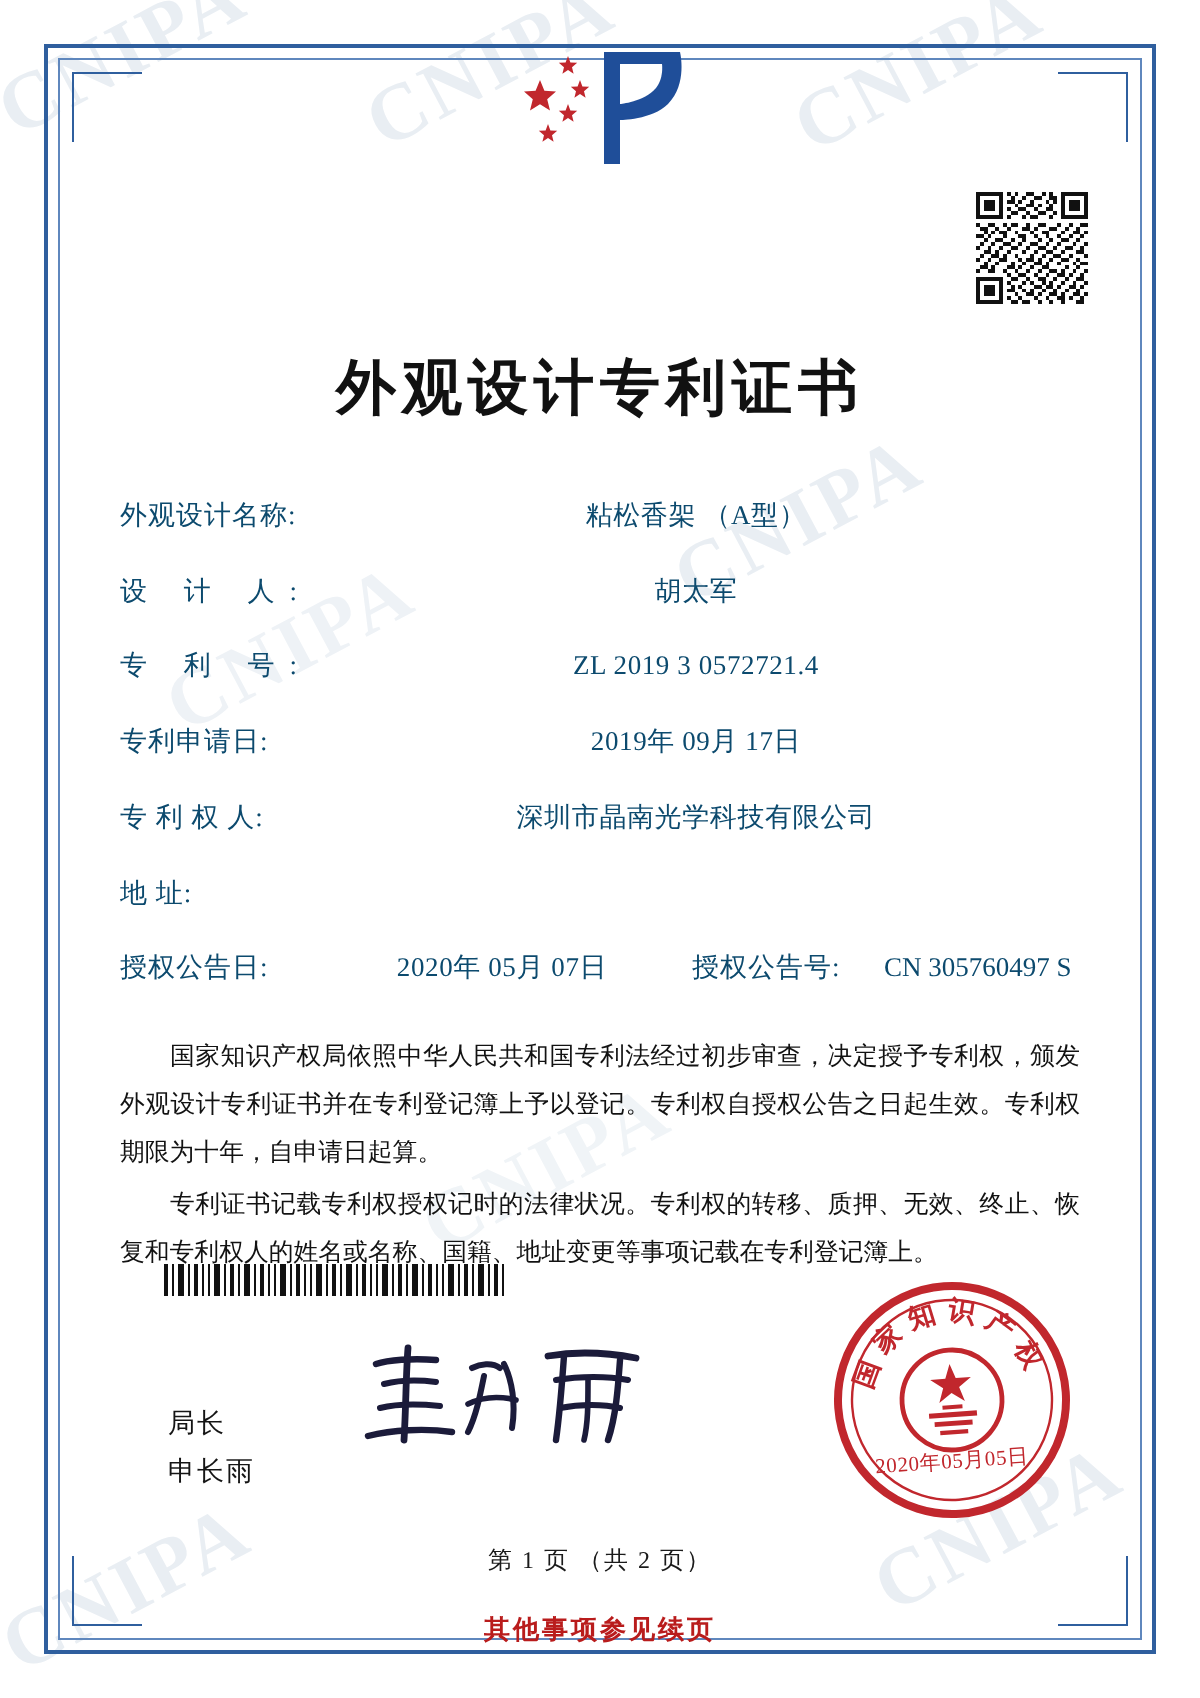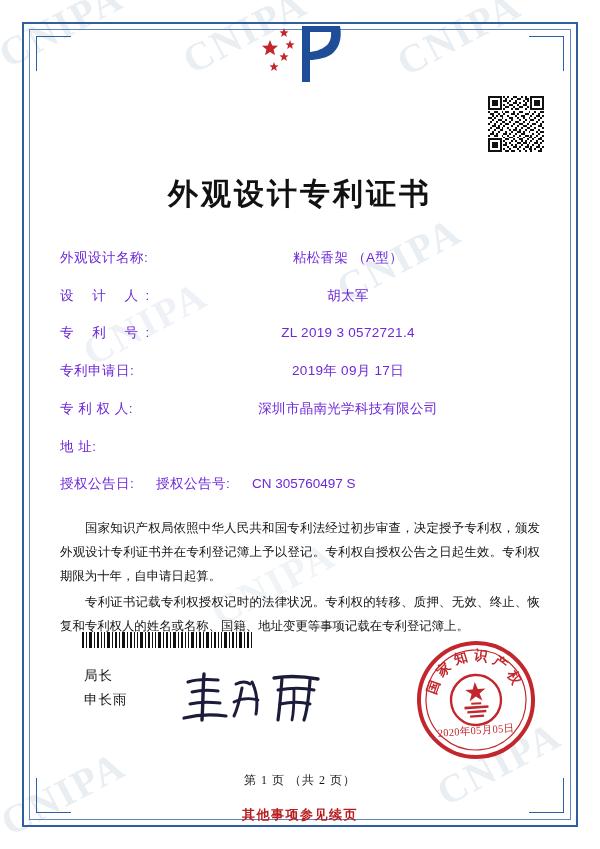--- a/index.html
+++ b/index.html
@@ -115,23 +115,23 @@
     text-align: center;
     font-family: "Liberation Serif", serif;
     font-weight: bold;
     font-size: 30px;
     letter-spacing: 3px;
     color: #111111;
   }
 
   .fields {
     margin-top: 34px;
-    font-family: Liberation Sans, sans-serif;
+    font-family: Liberation Serif, serif;
     font-size: 13.5px;
-    color: #6d28d9;
+    color: #0c4a6e;
   }
   .field-row {
     display: flex;
     align-items: baseline;
     margin-bottom: 19.5px;
     line-height: 1.35;
   }
   .field-label {
     width: 96px;
     flex: 0 0 96px;
@@ -172,21 +172,21 @@
     left: 82px;
     top: 632px;
     width: 170px;
     height: 16px;
   }
 
   
   .sig-block {
     position: absolute;
     left: 84px;
-    top: 664px;
+    top: 700px;
     font-family: "Liberation Serif", serif;
     font-size: 13.5px;
     color: #151515;
     letter-spacing: 1px;
     line-height: 1.75;
   }
 
   .handwriting {
     position: absolute;
     left: 178px;
@@ -533,20 +533,21 @@
         <div class="field-label">专 利 权 人:</div>
         <div class="field-value">深圳市晶南光学科技有限公司</div>
       </div>
 
       <div class="field-row">
         <div class="field-label">地        址:</div>
       </div>
 
       <div class="field-row two">
         <div class="field-label">授权公告日:</div>
+        <div class="field-value">2020年 05月 07日</div>
         <div class="field-label2">授权公告号:</div>
         <div class="field-value2">CN 305760497 S</div>
       </div>
 
     </div>
 
     <div class="paragraphs">
       <p class="indent">国家知识产权局依照中华人民共和国专利法经过初步审查，决定授予专利权，颁发外观设计专利证书并在专利登记簿上予以登记。专利权自授权公告之日起生效。专利权期限为十年，自申请日起算。</p>
       <p class="indent">专利证书记载专利权授权记时的法律状况。专利权的转移、质押、无效、终止、恢复和专利权人的姓名或名称、国籍、地址变更等事项记载在专利登记簿上。</p>
     </div>

